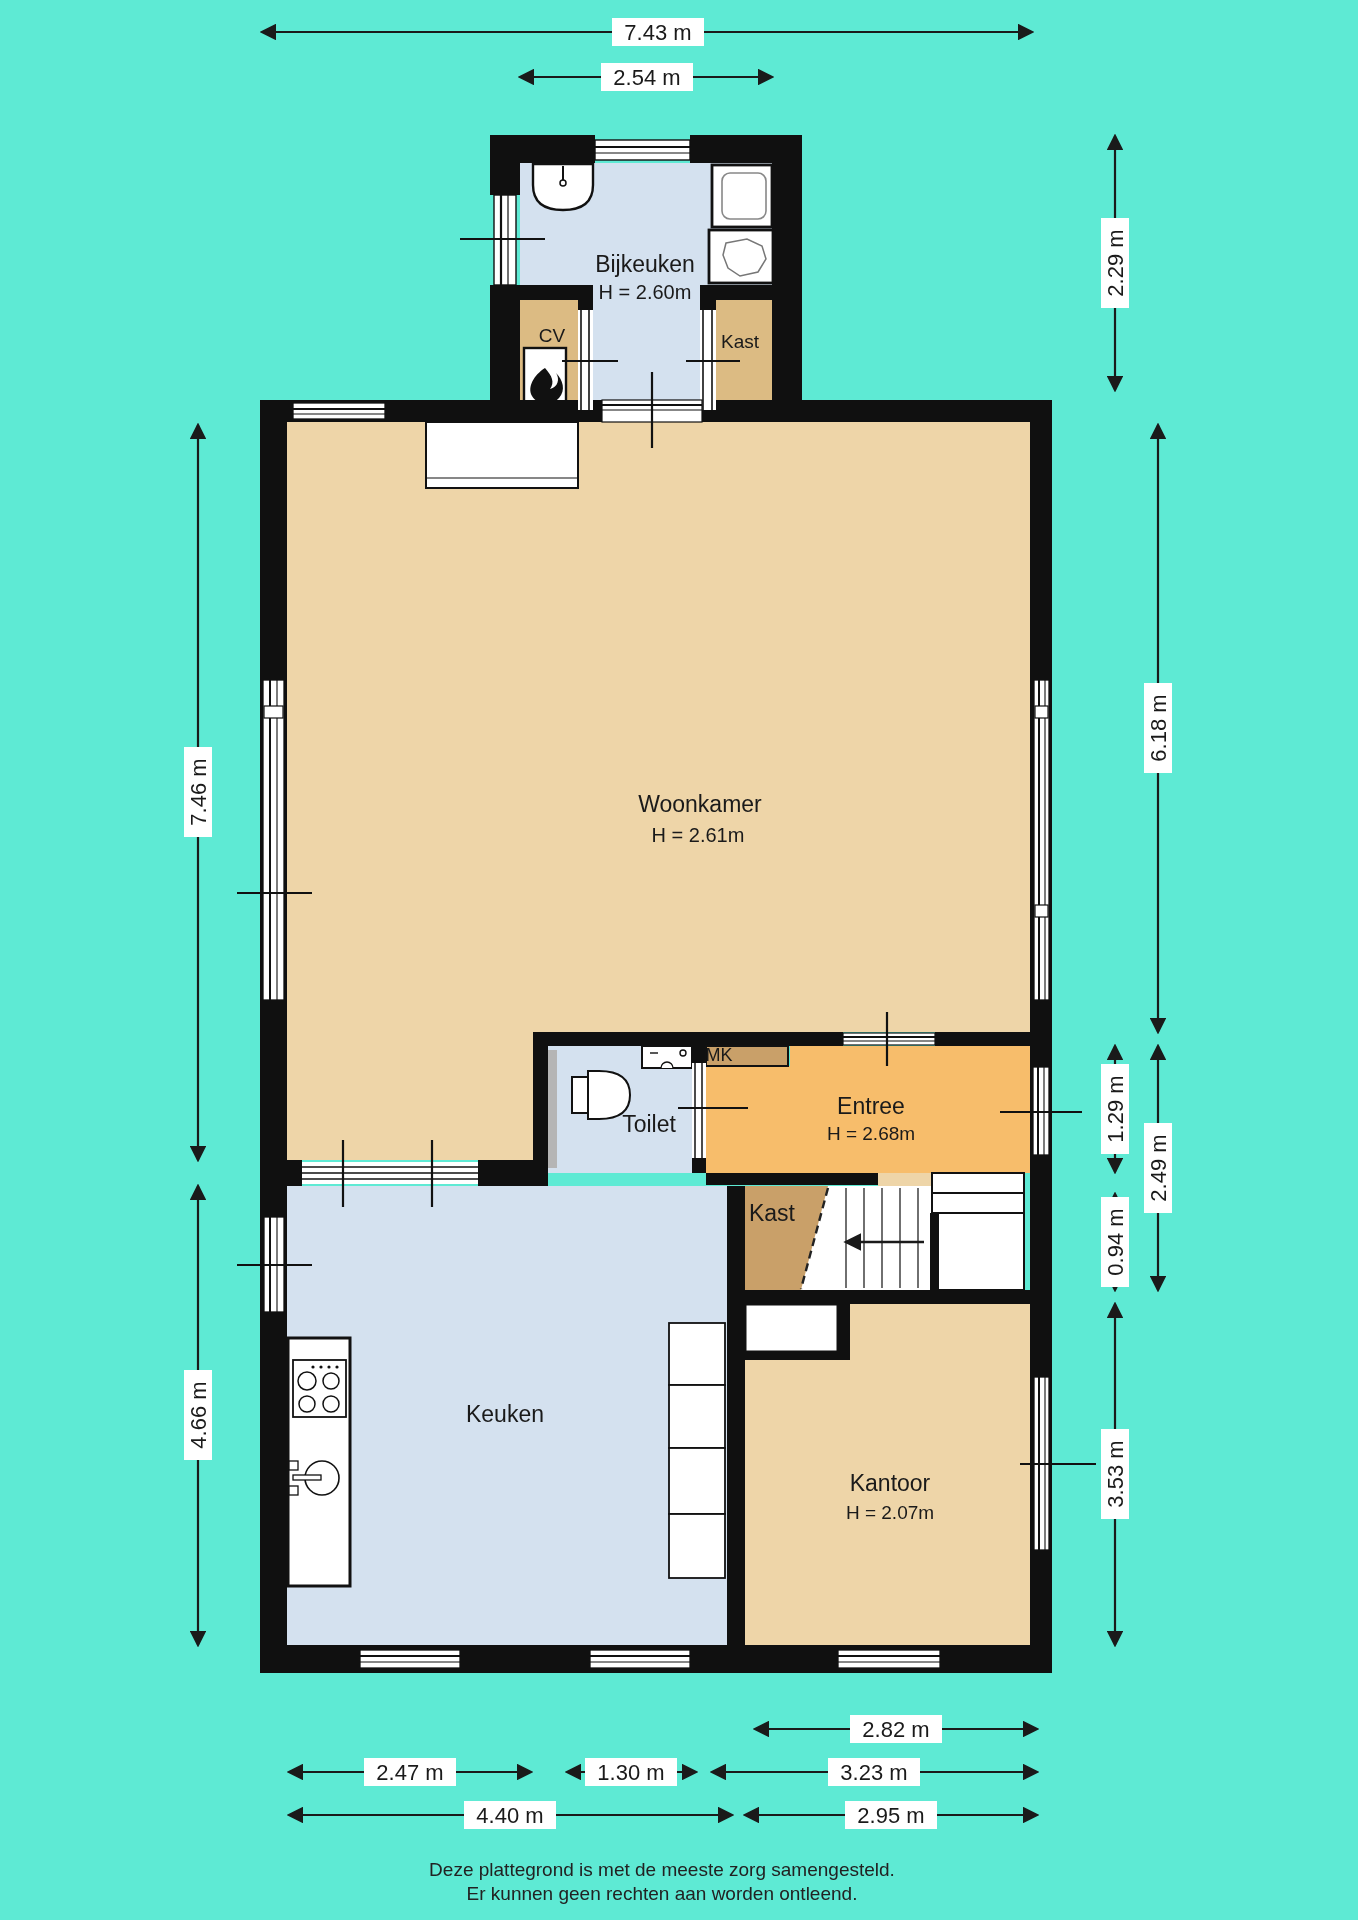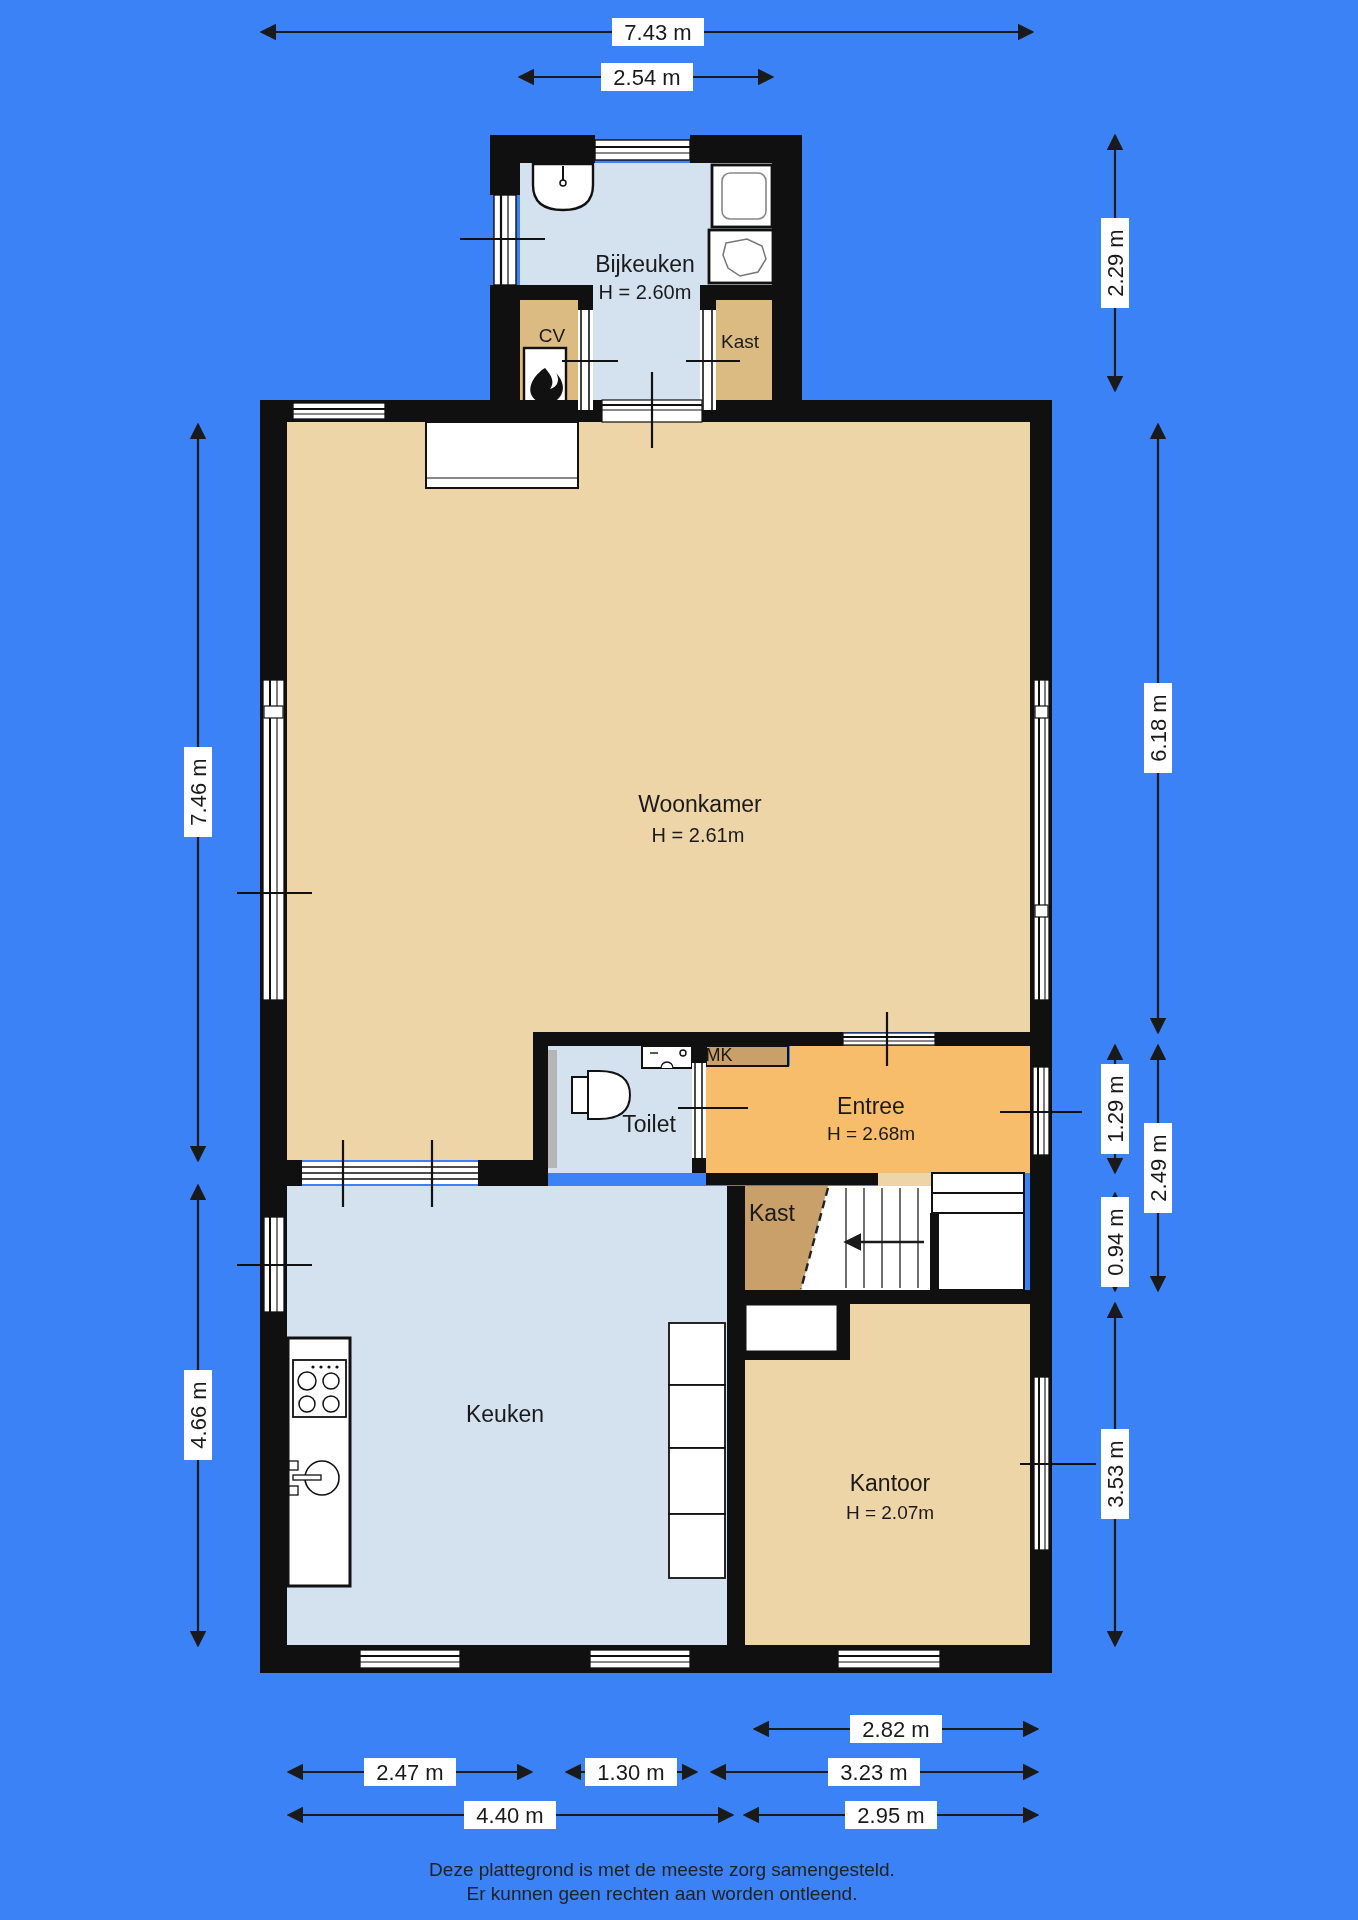--- a/index.html
+++ b/index.html
@@ -1,17 +1,17 @@
 <!DOCTYPE html>
 <html><head>
 <meta charset="utf-8">
 <style>
   html,body{margin:0;padding:0;background:#fff;}
   .page{
-    width:1358px;height:1920px;position:relative;background:#3b82f6;
+    width:1358px;height:1920px;position:relative;background:#5eead4;
     font-family:"Liberation Sans", sans-serif;
   }
   svg{display:block;}
   text{fill:#1a1a1a;}
   .room-label{font-size:23px;}
   .room-sub{font-size:20px;}
   .small-label{font-size:19px;}
   .tiny-label{font-size:18px;}
   .dim-label{font-size:22px;}
   .footer-label{font-size:19px;fill:#222;}

